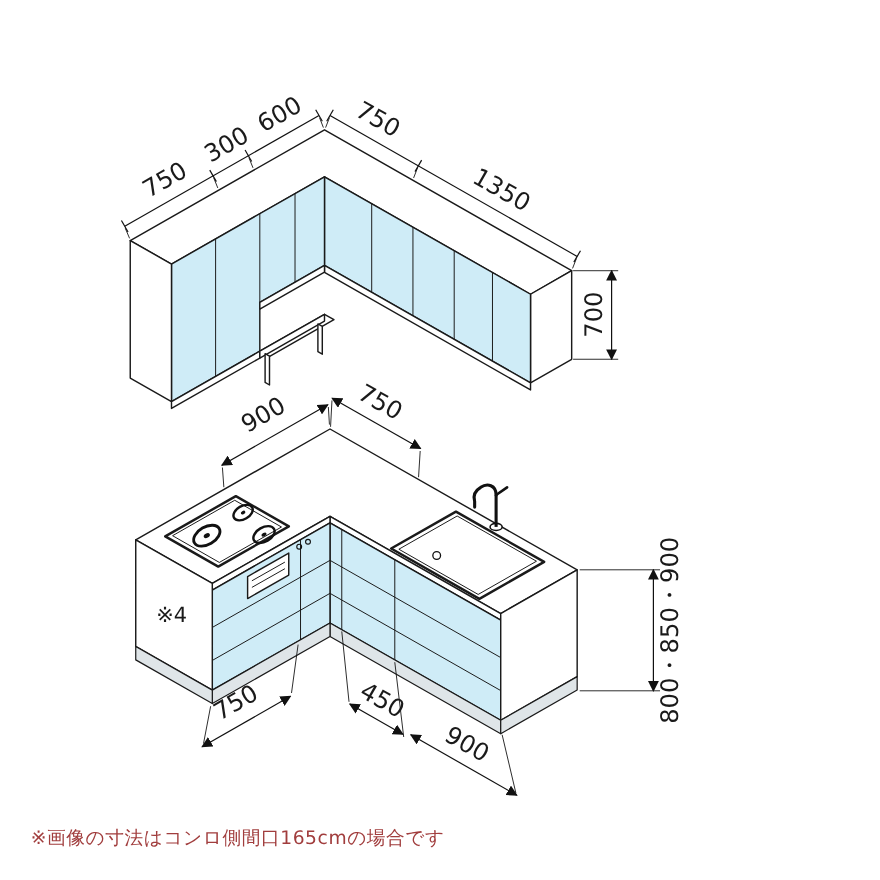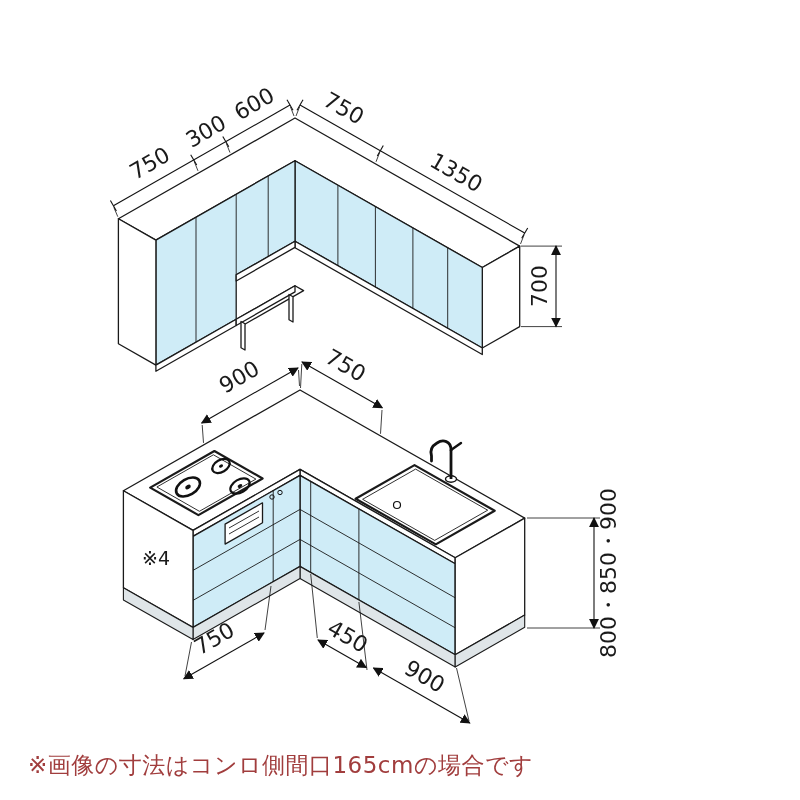--- a/index.html
+++ b/index.html
@@ -9,21 +9,21 @@
   .outline{fill:#ffffff;stroke:#1a1a1a;stroke-width:1.3;stroke-linejoin:round;}
   .front{fill:#cfecf7;stroke:#1a1a1a;stroke-width:1.3;stroke-linejoin:round;}
   .toe{fill:#dfe5e8;stroke:#1a1a1a;stroke-width:1.1;stroke-linejoin:round;}
   .seam{stroke:#1a1a1a;stroke-width:0.9;}
   .dim{stroke:#111111;stroke-width:1.1;fill:none;}
   .ext{stroke:#111111;stroke-width:0.8;}
   .thin{stroke:#1a1a1a;stroke-width:0.9;fill:none;}
   .bold{stroke:#1a1a1a;stroke-width:2.2;fill:#ffffff;stroke-linejoin:round;}
   text.dimlabel{font-size:22px;fill:#1a1a1a;text-anchor:middle;}
   text.notelabel{font-size:19px;fill:#1a1a1a;text-anchor:middle;}
-  .footer{position:absolute;left:28px;top:750px;font-size:23px;color:#a13d3d;letter-spacing:0.5px;}
+  .footer{position:absolute;left:28px;top:750px;font-size:17px;color:#a13d3d;letter-spacing:0.5px;}
 </style>
 </head>
 <body>
 
 <div class="stage">
 <svg width="800" height="800" viewBox="0 0 800 800">
   <defs>
     <marker id="ar" viewBox="0 0 10 10" refX="9" refY="5" markerWidth="9" markerHeight="9" orient="auto-start-reverse">
       <path d="M0,0 L10,5 L0,10 z" fill="#111"></path>
     </marker>

